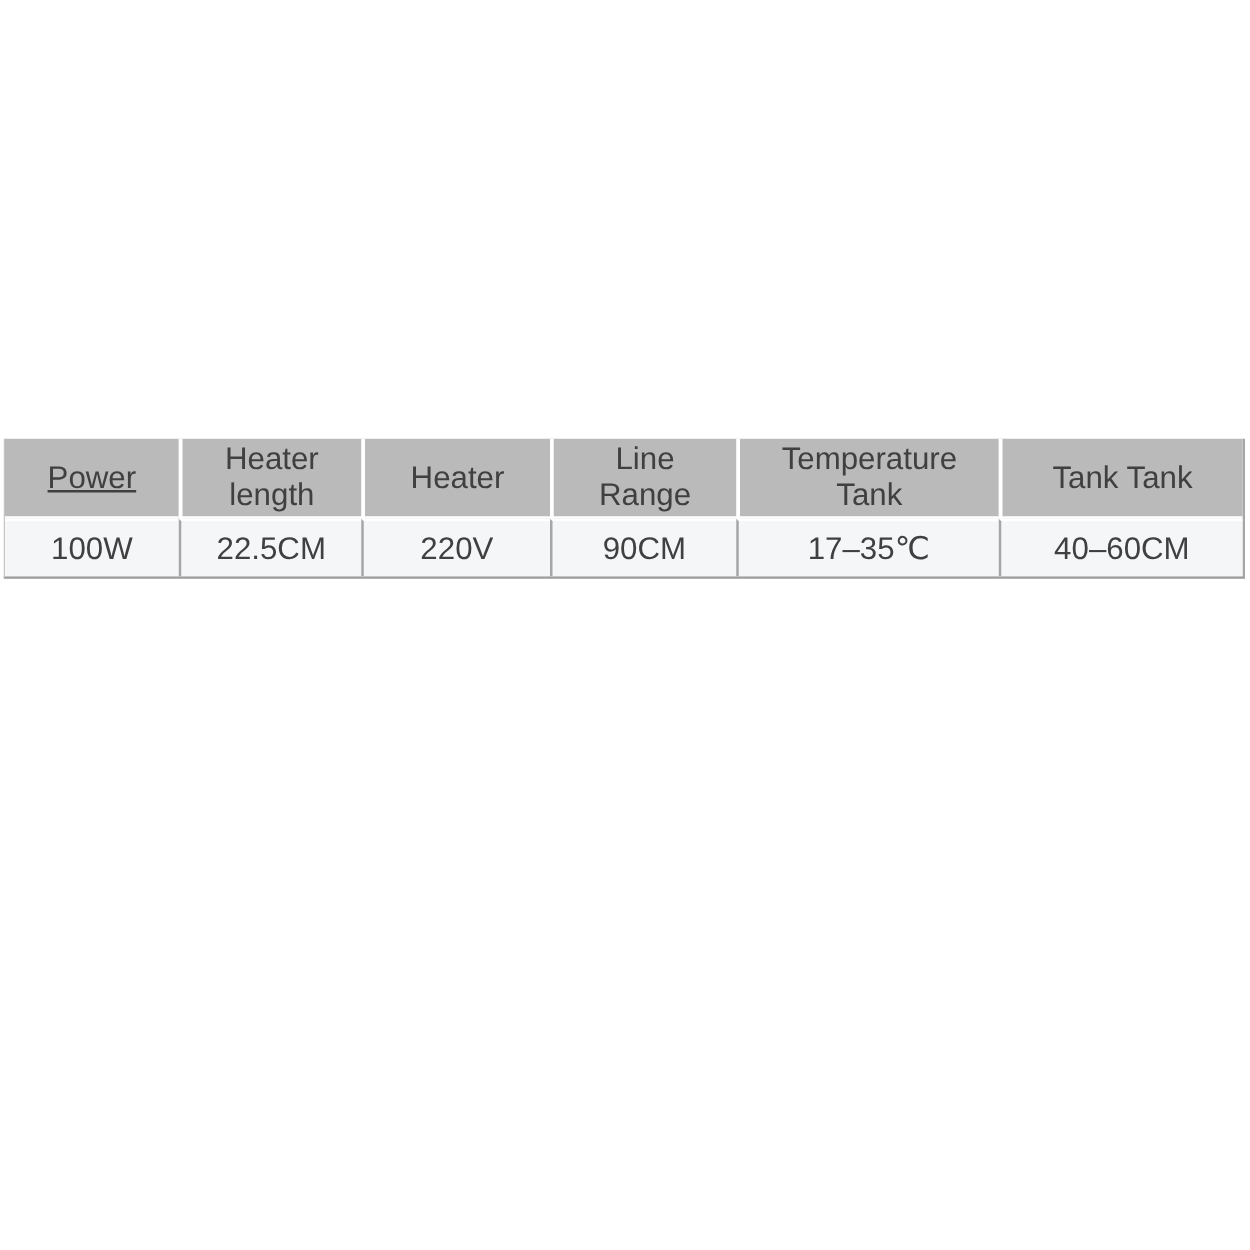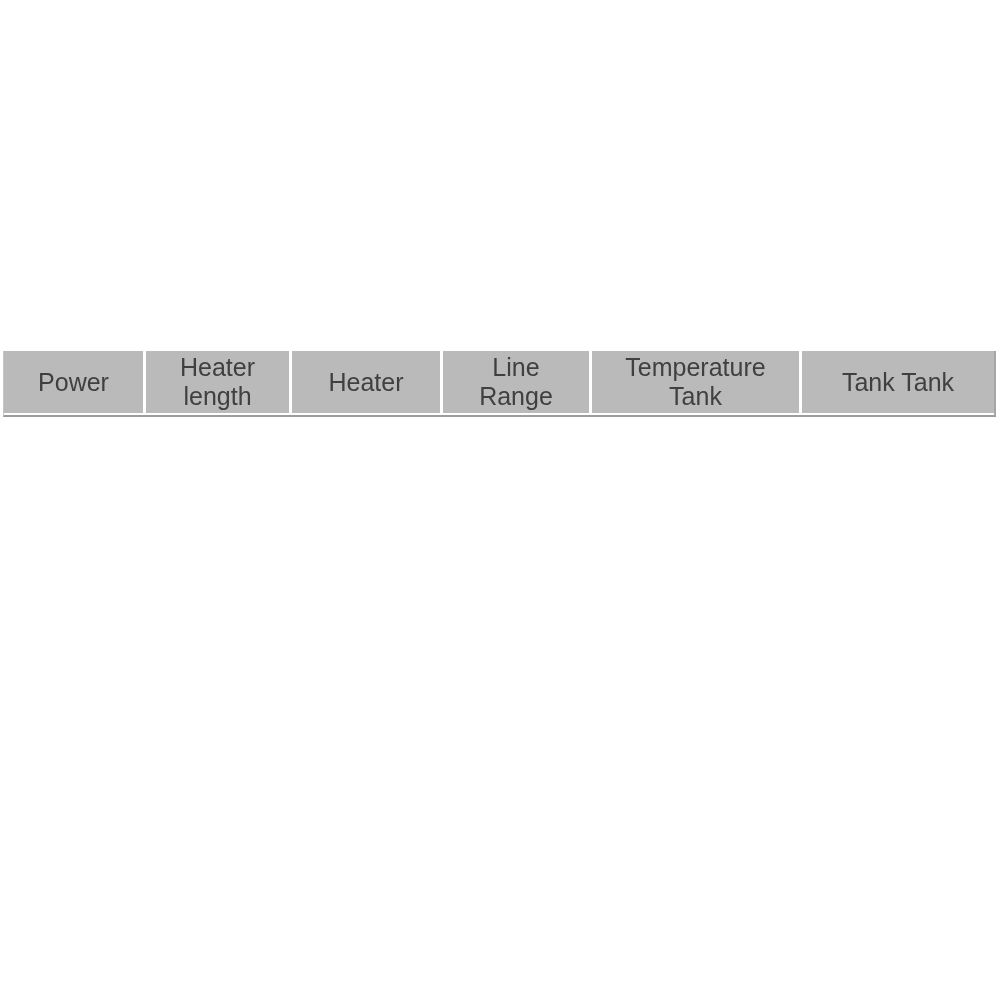--- a/index.html
+++ b/index.html
@@ -43,21 +43,21 @@
     font-size:25px;
     font-weight:400;
     color:var(--text);
     text-align:center;
     vertical-align:middle;
     white-space:pre-line;
     line-height:1.16;
     border-left:3px solid #ffffff;
     border-bottom:2px solid #ffffff;
   }
-  th:first-child{border-left:none;}
+  th:first-child{border-left:none;text-decoration:underline;}
   td{
     background:var(--row-bg);
     height:46px;
     font-size:25px;
     text-align:center;
     vertical-align:middle;
     border-left:2px solid var(--divider);
     border-top:2px solid var(--row-line);
   }
   td:first-child{border-left:none;}
@@ -83,15 +83,23 @@
 length</th>
         <th>Heater</th>
         <th>Line
 Range</th>
         <th>Temperature
 Tank</th>
         <th>Tank Tank</th>
       </tr>
     </thead>
     <tbody>
+      <tr>
+        <td>100W</td>
+        <td>22.5CM</td>
+        <td>220V</td>
+        <td>90CM</td>
+        <td>17–35℃</td>
+        <td>40–60CM</td>
+      </tr>
     </tbody>
   </table>
 </div>
 
 </body></html>

